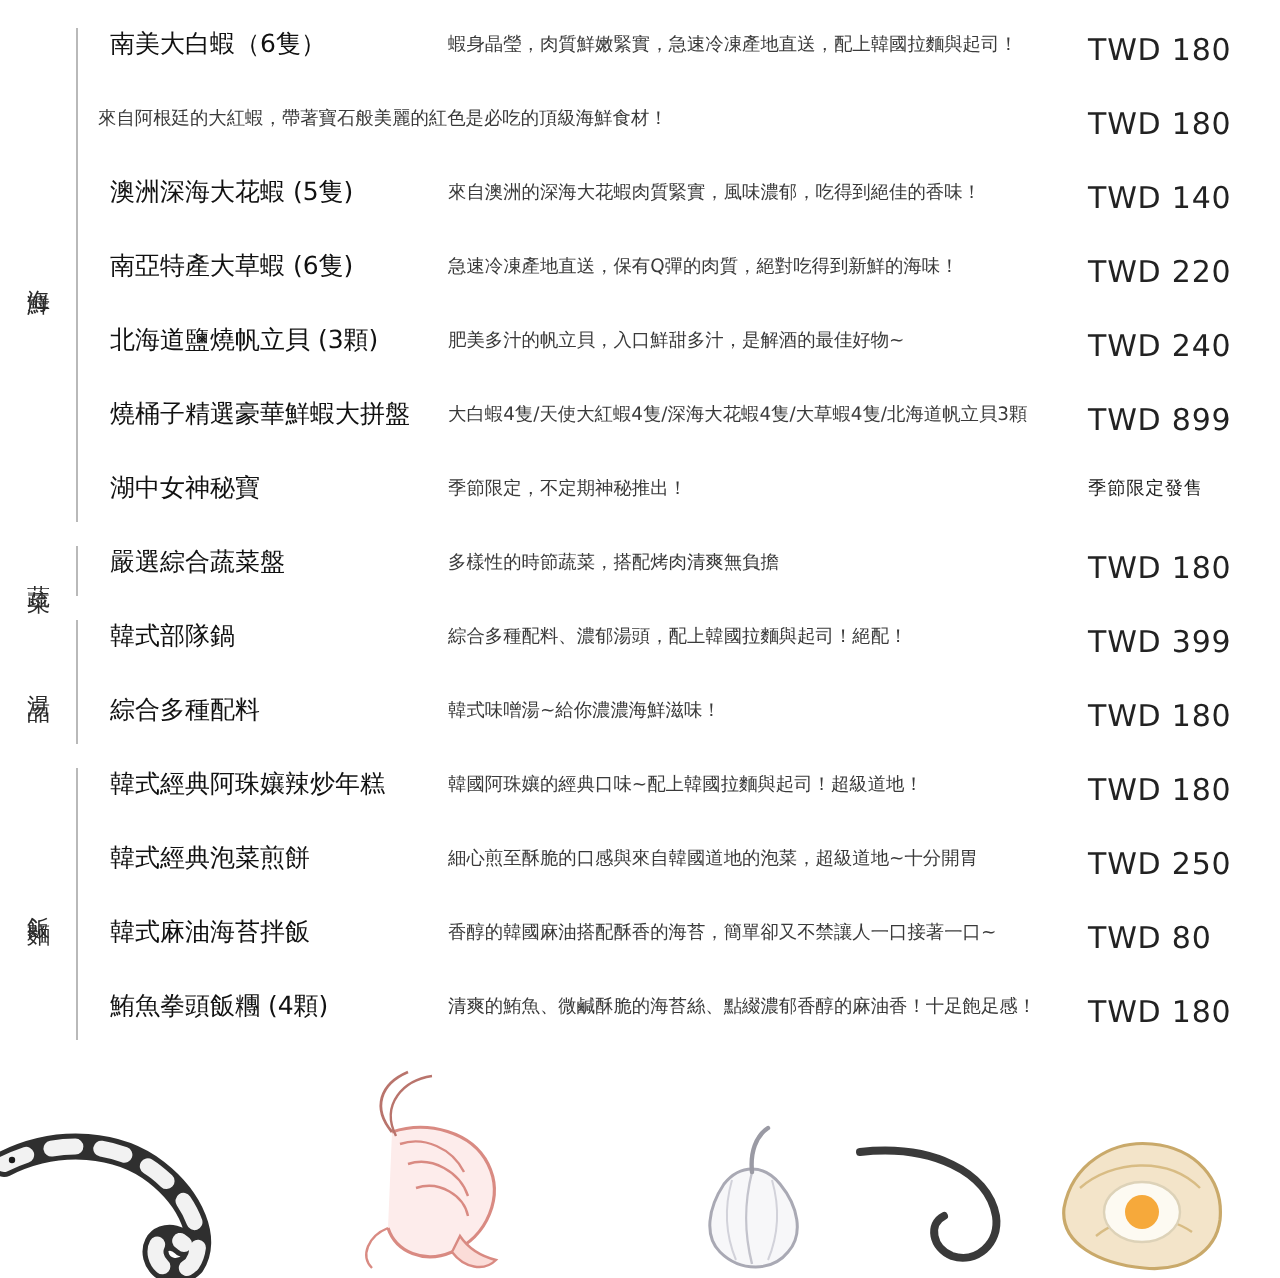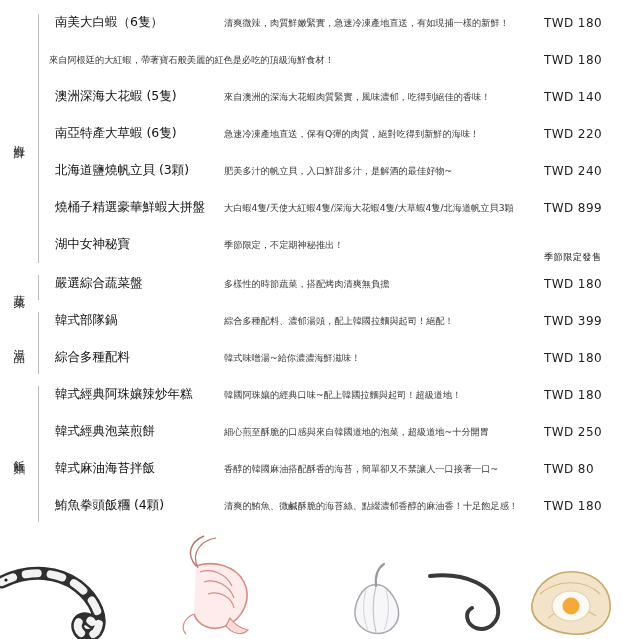--- a/index.html
+++ b/index.html
@@ -74,28 +74,27 @@
     font-size: 9.2px;
     line-height: 1.55;
     color: #3a3a3a;
     padding-top: 3px;
     padding-right: 6px;
   }
   .price {
     width: 86px;
     min-width: 86px;
     text-align: left;
-    font-size: 12px;
+    font-size: 15px;
     color: #222;
     padding-top: 3px;
     letter-spacing: 0.4px;
   }
   .price.small {
     font-size: 9.2px;
-    margin-top: 13px;
   }
   .footer-art {
     position: absolute;
     left: 0;
     top: 520px;
     width: 640px;
     height: 119px;
   }
 </style>
 </head>
@@ -105,21 +104,21 @@
 
   <div class="cat-block">
     <div class="cat-label">
       <span class="vtext">海鮮</span>
     </div>
     <div class="cat-rule"></div>
     <div class="cat-items">
 
       <div class="row">
         <div class="name">南美大白蝦（6隻）</div>
-        <div class="desc">清爽微辣，肉質鮮嫩緊實，急速冷凍產地直送，有如現捕一樣的新鮮！</div>
+        <div class="desc">蝦身晶瑩，肉質鮮嫩緊實，急速冷凍產地直送，配上韓國拉麵與起司！</div>
         <div class="price">TWD 180</div>
       </div>
 
       <div class="row">
         <div class="desc">來自阿根廷的大紅蝦，帶著寶石般美麗的紅色是必吃的頂級海鮮食材！</div>
         <div class="price">TWD 180</div>
       </div>
 
       <div class="row">
         <div class="name">澳洲深海大花蝦 (5隻)</div>

